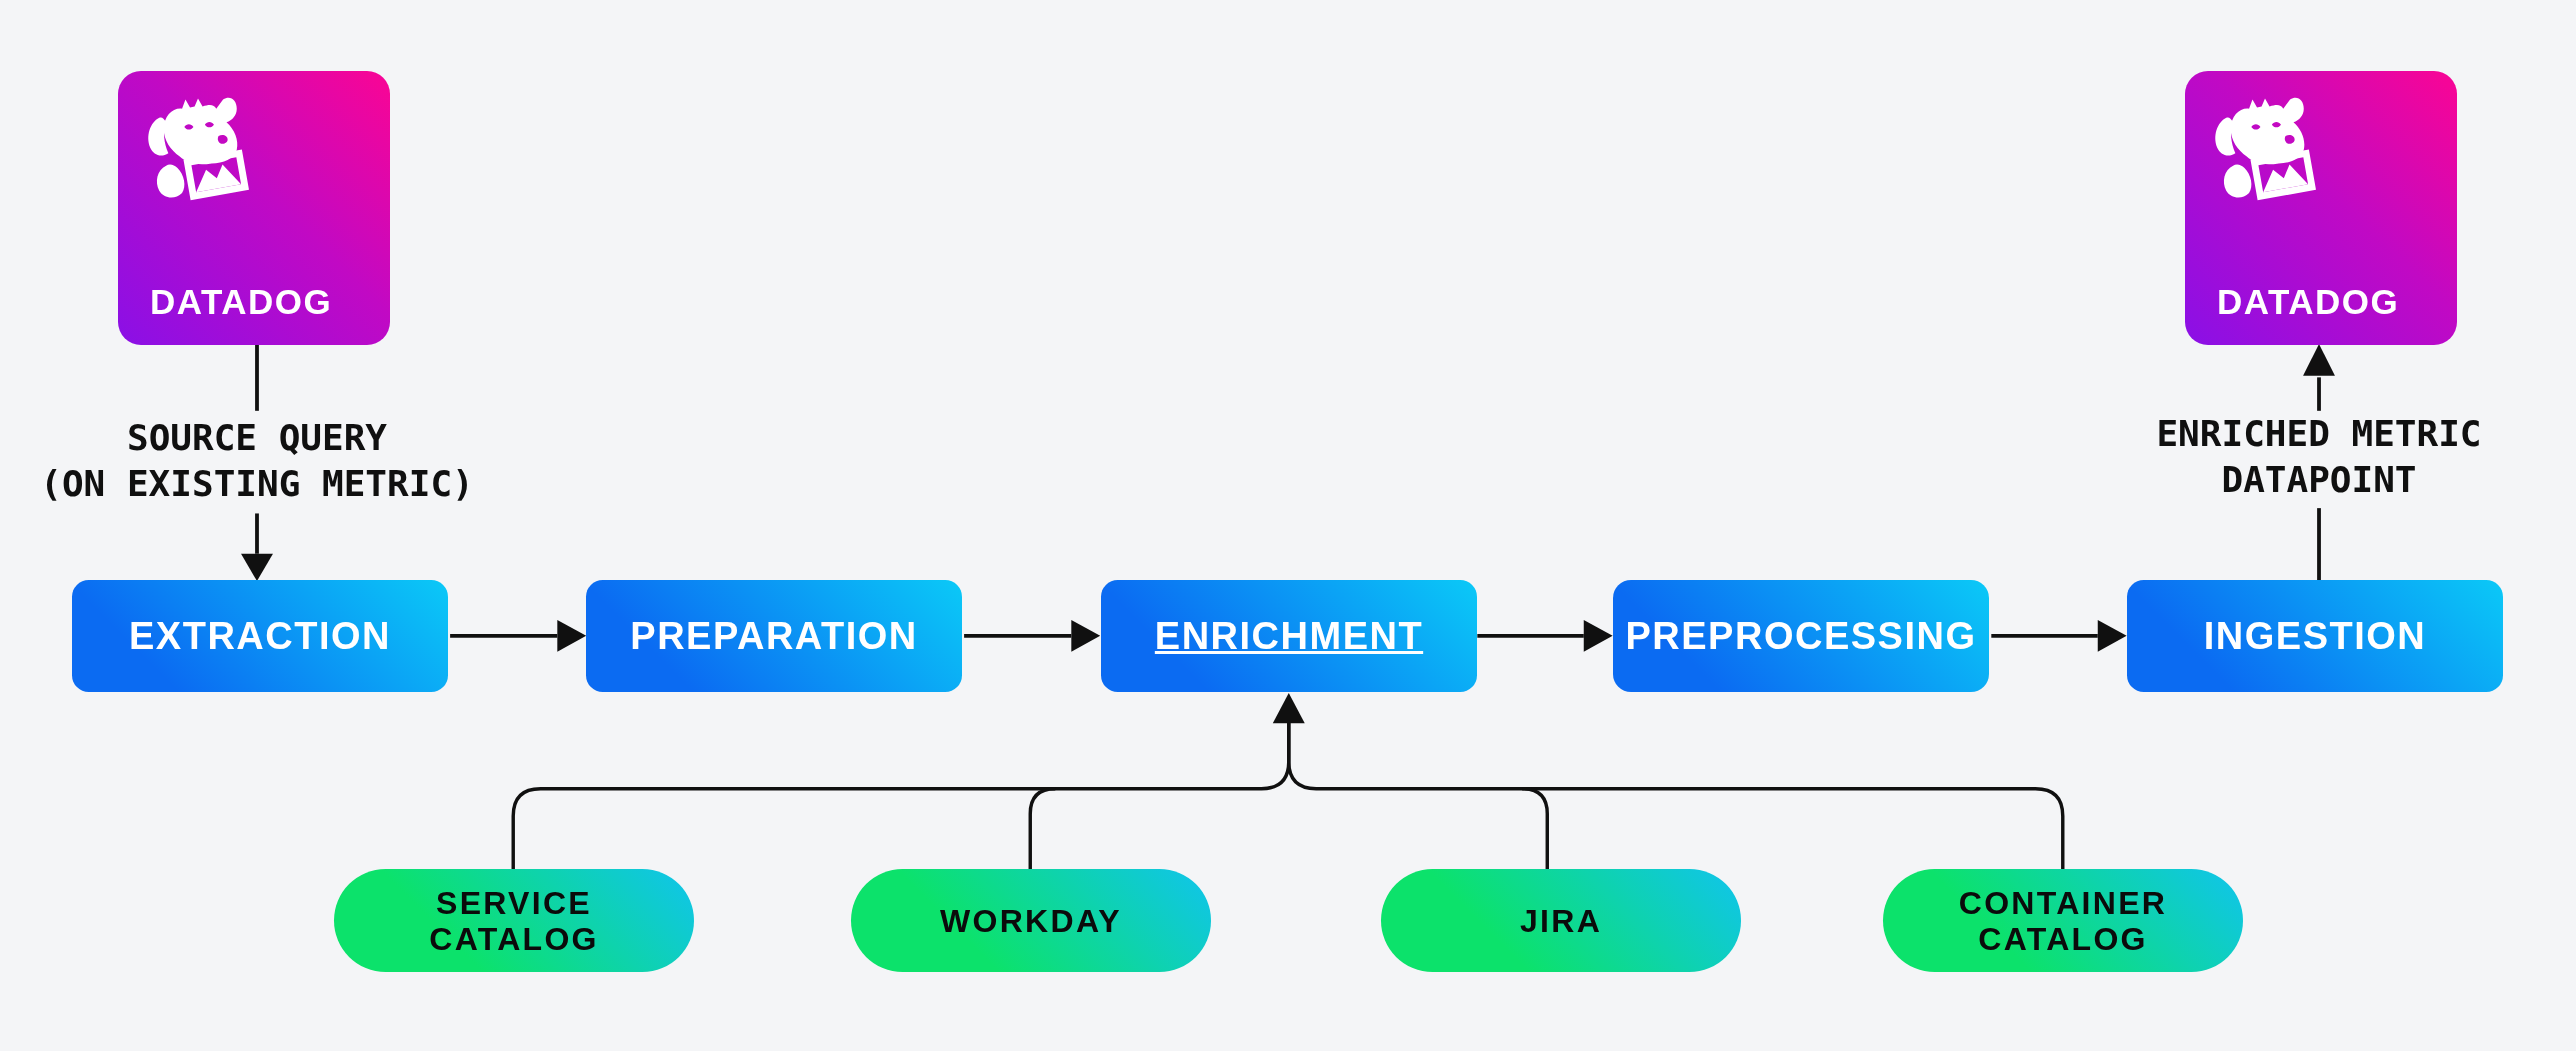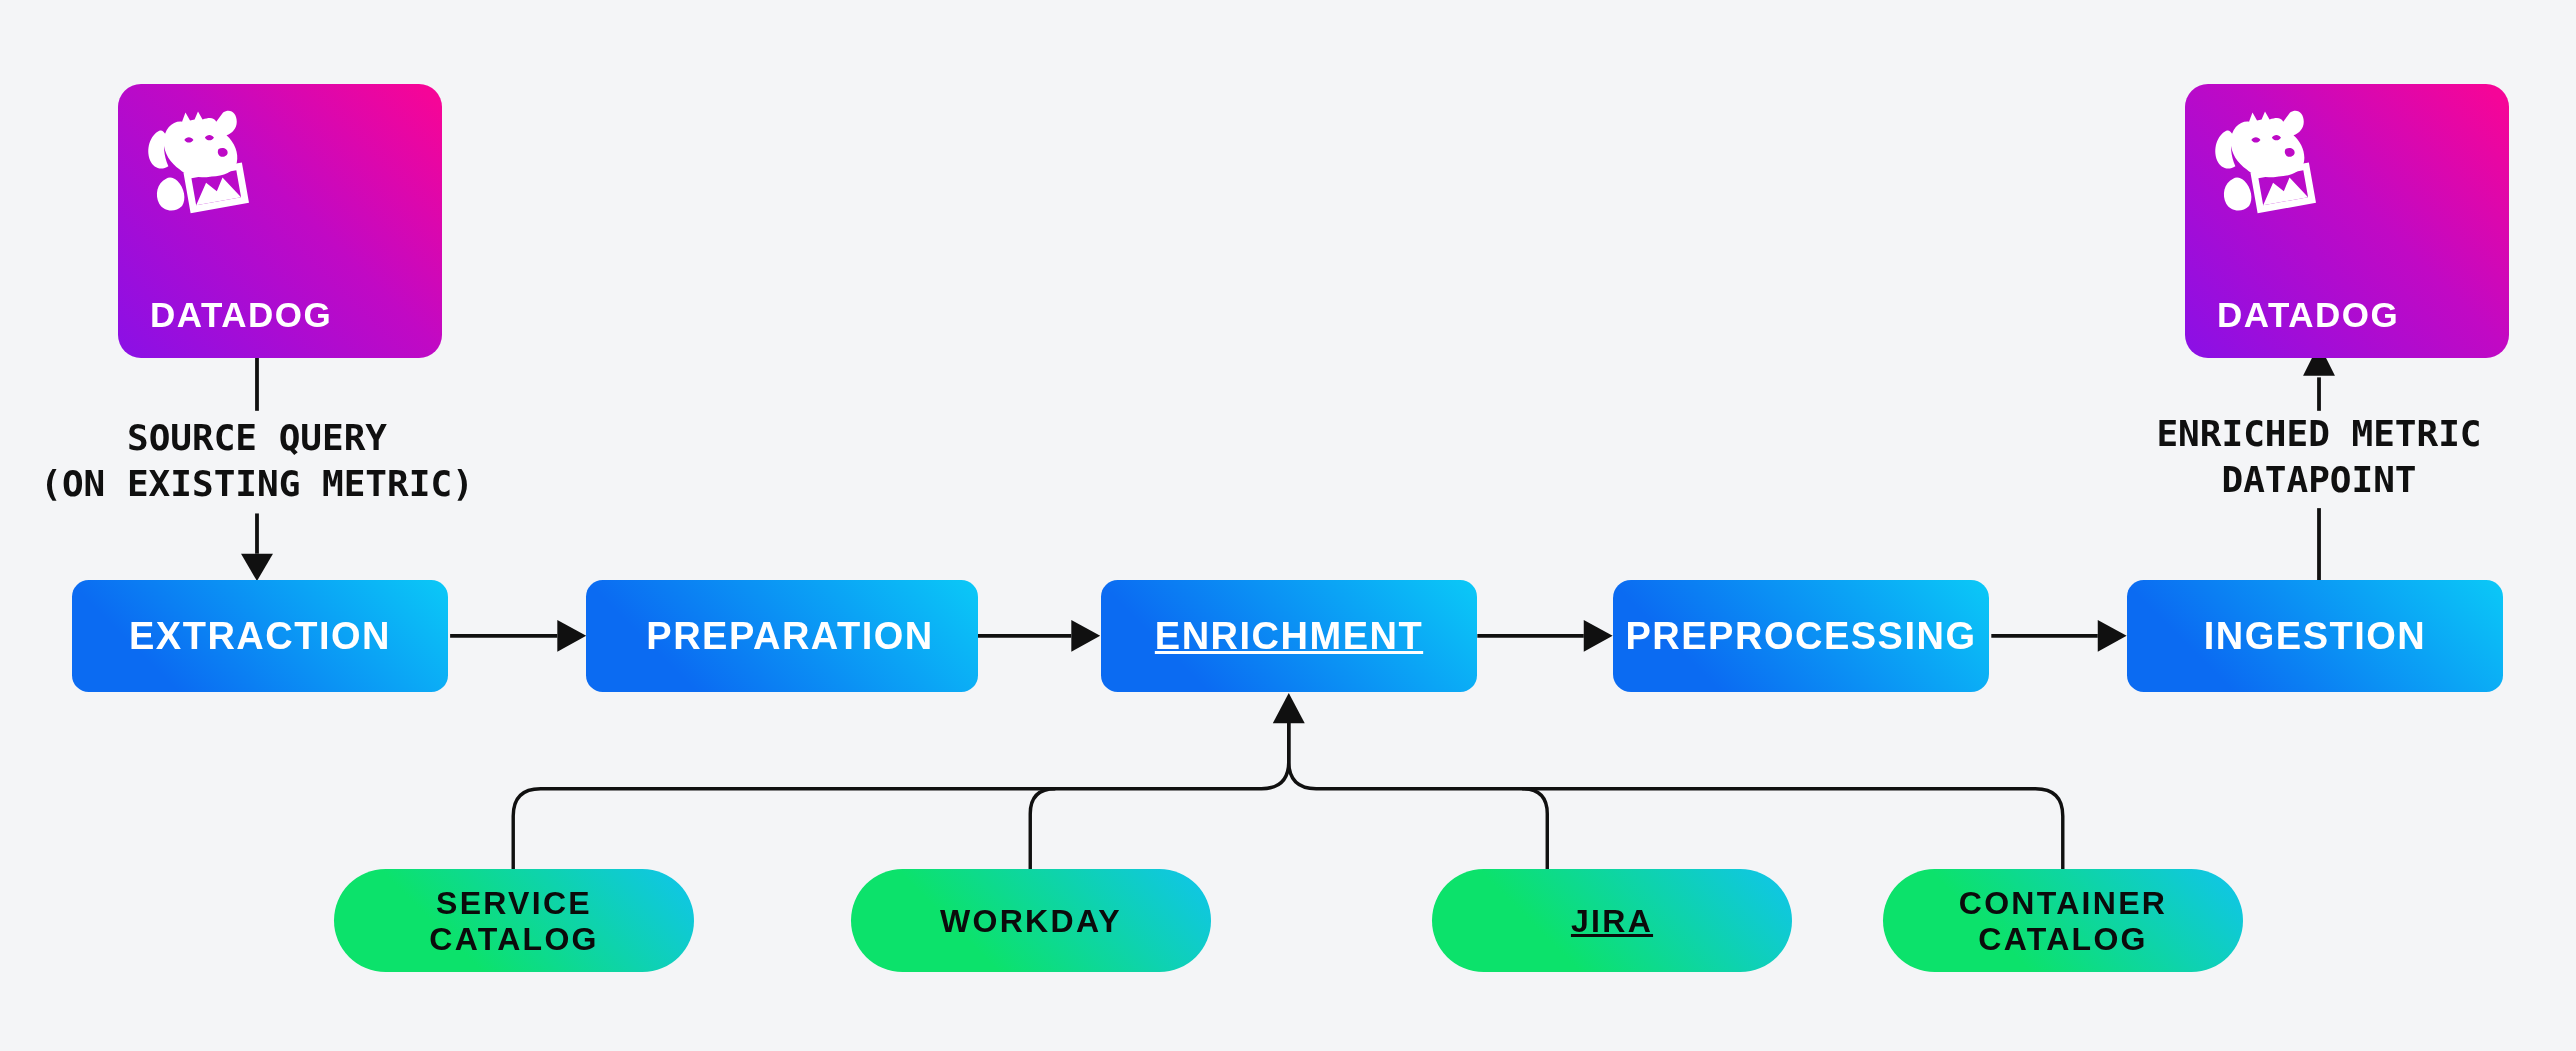--- a/index.html
+++ b/index.html
@@ -6,42 +6,42 @@
   body{width:2576px;height:1052px;font-family:"Liberation Sans",sans-serif;}
   .stage{position:relative;width:2576px;height:1052px;background:#F4F5F7;overflow:hidden;}
 
   
   .connectors{position:absolute;left:0;top:0;width:2576px;height:1052px;pointer-events:none;}
   .ln{stroke:#101010;stroke-width:5;fill:none;}
   .tree{stroke:#101010;stroke-width:4.5;fill:none;}
   .ah{fill:#101010;stroke:none;}
 
   
-  .ddbox{position:absolute;top:84px;width:324px;height:274px;border-radius:23px;
+  .ddbox{position:absolute;top:71px;width:272px;height:274px;border-radius:23px;
          background:linear-gradient(45deg,#8A10E6 0%,#C109C4 55%,#F50598 96%);}
   .ddbox.left{left:118px;}
   .ddbox.right{left:2185px;}
   .ddlogo{position:absolute;left:23px;top:24px;width:114px;height:114px;}
   .ddlabel{position:absolute;left:32px;bottom:23px;color:#ffffff;
            font-weight:700;font-size:35px;letter-spacing:1.5px;}
 
   
   .pbox{position:absolute;top:580px;height:112px;width:376px;border-radius:16.7px;
         background:linear-gradient(45deg,#0B6BF2 22%,#0BC9F7 100%);
         color:#ffffff;display:flex;align-items:center;justify-content:center;
         font-weight:700;font-size:38px;letter-spacing:1.5px;}
-  .pbox.p0{left:72px;}  .pbox.p1{left:586px;padding-left:16px;}  .pbox.p2{left:1101px;text-decoration:underline;}
+  .pbox.p0{left:72px;}  .pbox.p1{left:586px;}  .pbox.p2{left:1101px;text-decoration:underline;}
   .pbox.p3{left:1613px;border-radius:18px;} .pbox.p4{left:2127px;}
 
   
   .pill{position:absolute;top:869px;height:103px;width:360px;border-radius:52px;
         background:linear-gradient(45deg,#0CE26B 32%,#10C4ED 100%);
         color:#0B0B0B;display:flex;flex-direction:column;align-items:center;justify-content:center;
         font-weight:700;font-size:32px;line-height:36px;letter-spacing:2.3px;text-align:center;}
-  .pill.s0{left:334px;} .pill.s1{left:851px;} .pill.s2{left:1432px;text-decoration:underline;} .pill.s3{left:1883px;}
+  .pill.s0{left:334px;} .pill.s1{left:851px;} .pill.s2{left:1381px;} .pill.s3{left:1883px;}
 
   
   .anno{position:absolute;width:578px;text-align:center;color:#101010;
         font-family:"DejaVu Sans Mono",monospace;font-weight:700;font-size:36px;line-height:46px;}
   .anno.left{left:-32px;top:415px;}
   .anno.right{left:2030px;top:411px;}
 </style>
 </head>
 <body>
 

